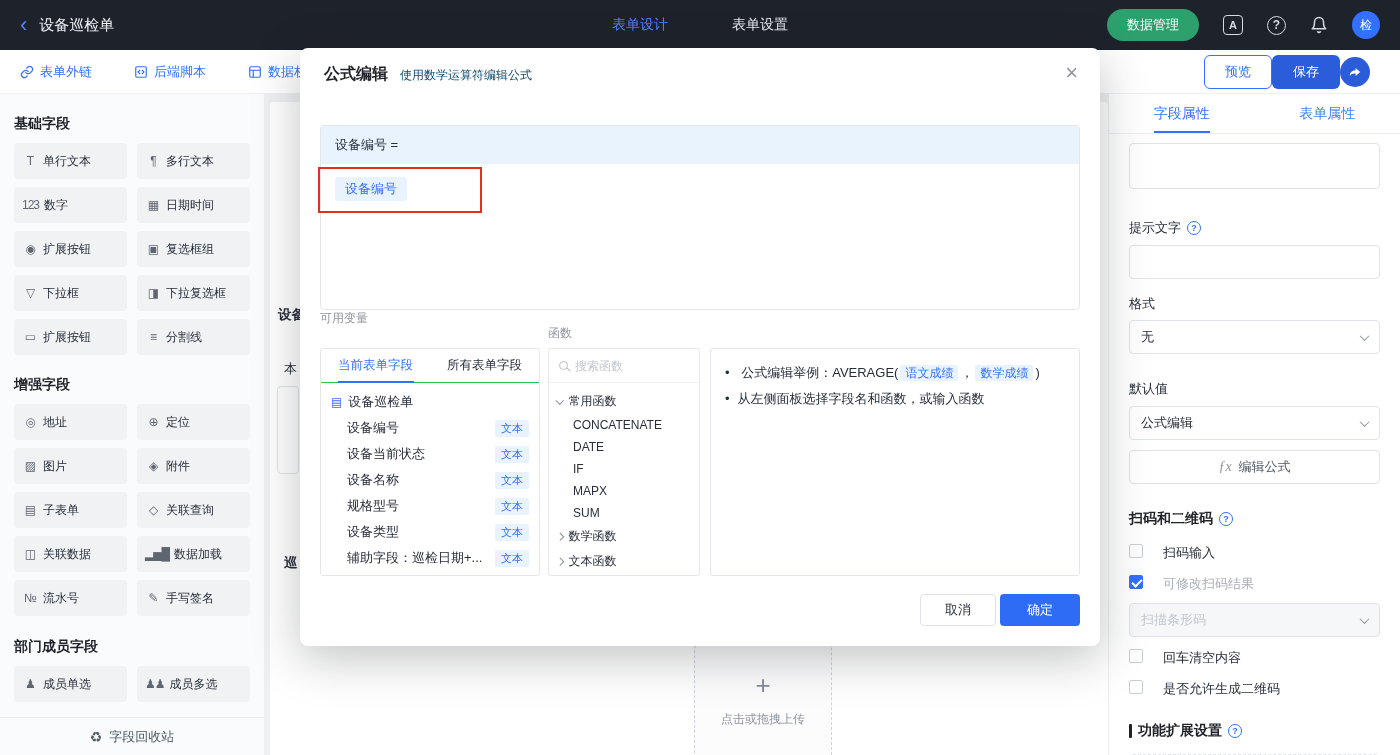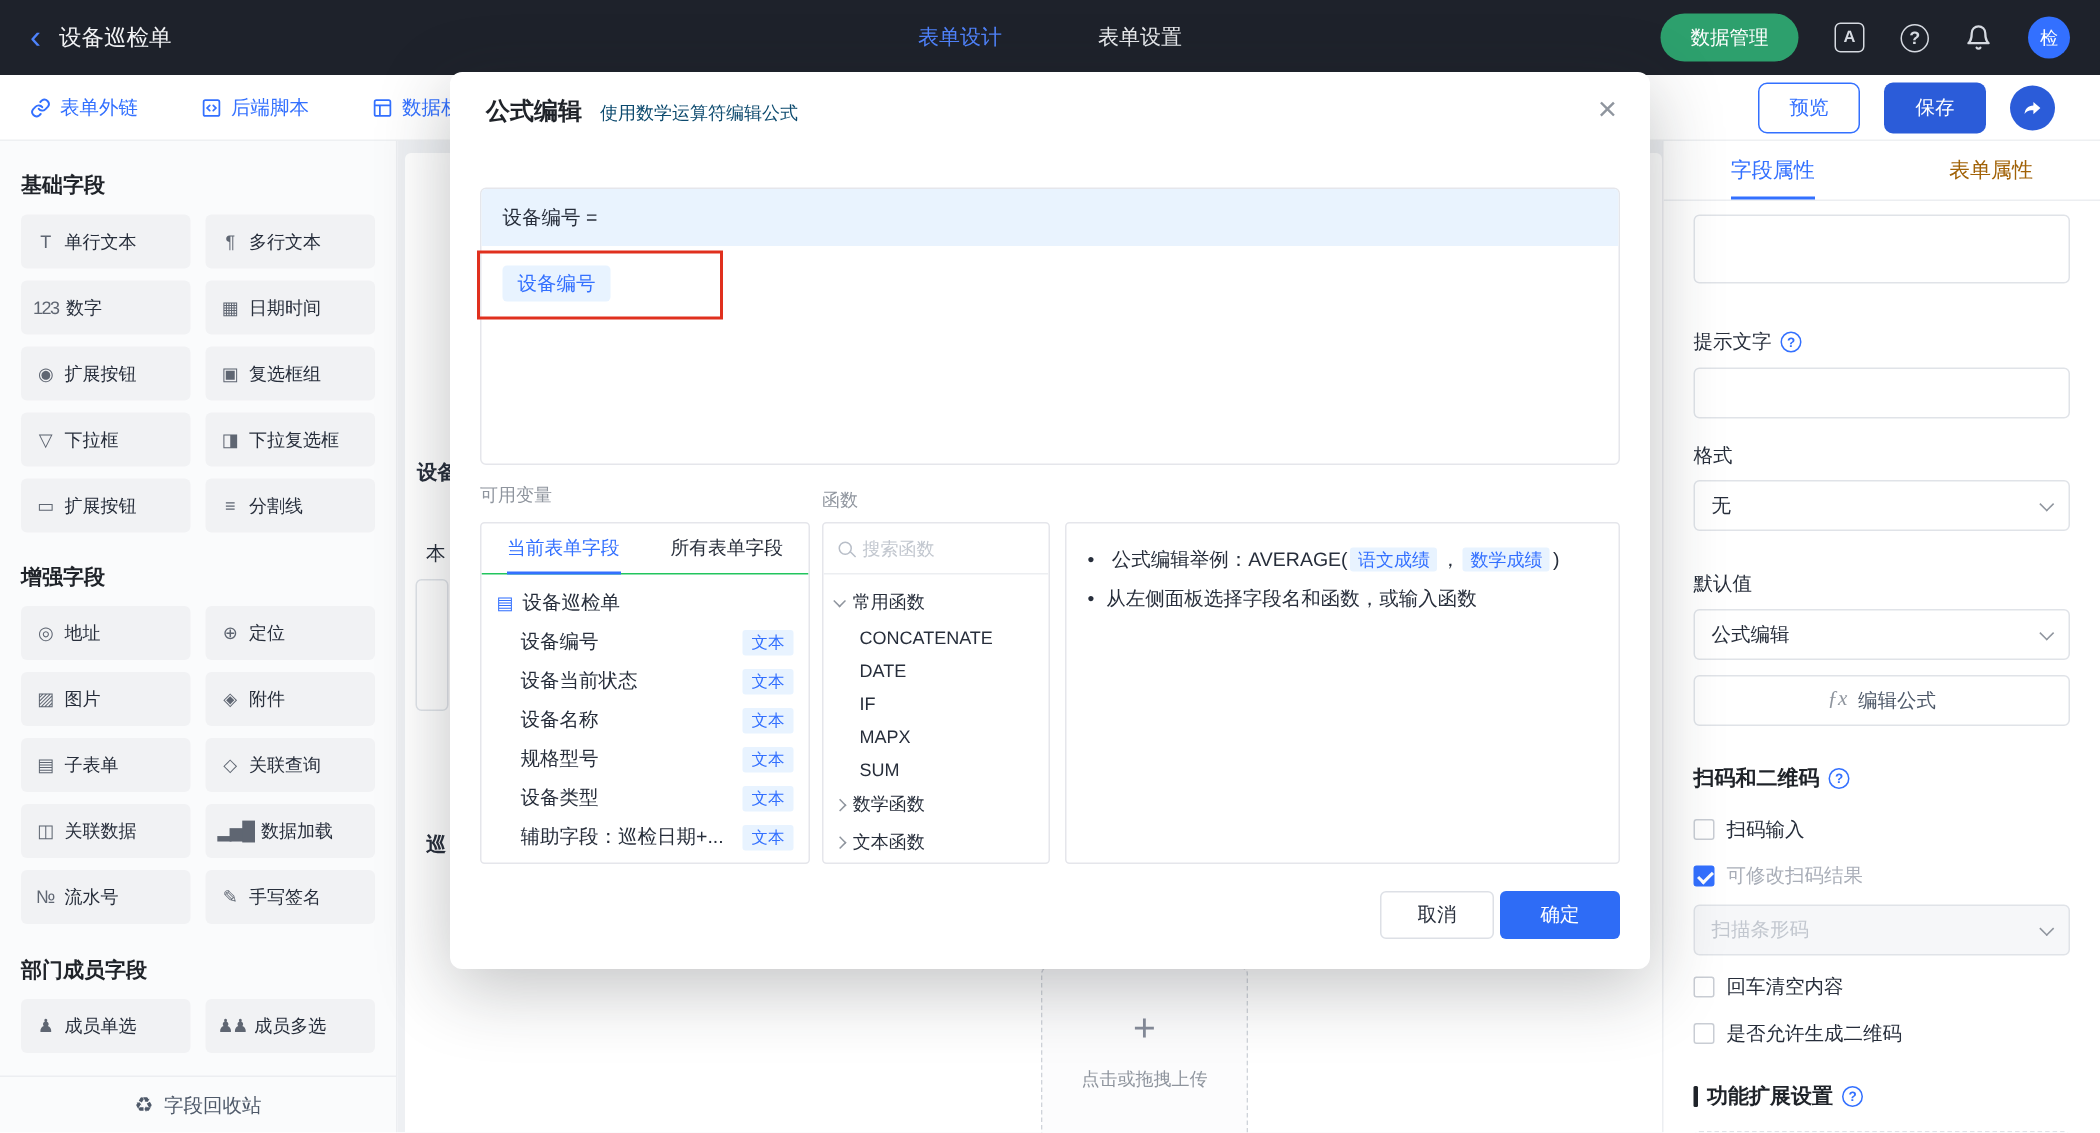--- a/index.html
+++ b/index.html
@@ -22,21 +22,21 @@
   .icon-qmark{width:19px;height:19px;border:1.6px solid #d6dae1;border-radius:50%;color:#d6dae1;
     font-size:12px;font-weight:bold;display:flex;align-items:center;justify-content:center;cursor:pointer}
   .bell{display:flex;align-items:center;cursor:pointer}
   .avatar{width:28px;height:28px;border-radius:50%;background:#3370ff;color:#fff;font-size:12px;
     display:flex;align-items:center;justify-content:center;cursor:pointer}
 
   
   .toolbar{position:absolute;top:50px;left:0;right:0;height:44px;background:#fff;
     border-bottom:1px solid #eef0f2;display:flex;align-items:center;padding:0 20px;z-index:4}
   .tool-link{display:flex;align-items:center;gap:6px;color:#3370ff;font-size:13px;margin-right:42px;cursor:pointer;white-space:nowrap}
-  .toolbar-right{margin-left:auto;display:flex;align-items:center;gap:16px;padding-right:10px}
+  .toolbar-right{margin-left:auto;display:flex;align-items:center;padding-right:10px}
   .btn-preview{border:1px solid #3370ff;color:#3370ff;background:#fff;font-size:13px;padding:7px 20px;border-radius:6px;cursor:pointer}
   .btn-save{background:#2b5cd9;color:#fff;font-size:13px;padding:8px 21px;border-radius:6px;border:none;cursor:pointer}
   .btn-share{width:30px;height:30px;border-radius:50%;background:#2b5cd9;border:none;display:flex;
     align-items:center;justify-content:center;cursor:pointer}
 
   
   .sidebar{position:absolute;top:94px;left:0;width:265px;bottom:0;background:#fafbfc;
     border-right:1px solid #eceef1;z-index:5;overflow:hidden}
   .sec-title{margin:21px 0 0 14px;font-size:14px;font-weight:bold;color:#1f2329}
   .sec-title.t2{margin-top:21px}.sec-title.t3{margin-top:22px}
@@ -58,21 +58,21 @@
   .upload{position:absolute;left:429px;top:551px;width:138px;height:130px;border:1px dashed #cfd3da;
     border-radius:4px;background:#fcfcfd;display:flex;flex-direction:column;align-items:center;
     padding-top:26px;color:#8f959e;cursor:pointer}
   .upload .plus{font-size:26px;line-height:1;color:#868c9a}
   .upload .utext{font-size:12px;margin-top:13px}
 
   
   .rpanel{position:absolute;top:94px;right:0;width:292px;bottom:0;background:#fff;
     border-left:1px solid #eceef1;z-index:5;overflow:hidden}
   .rp-tabs{display:flex;height:40px;border-bottom:1px solid #eceef1}
-  .rp-tab{flex:1;display:flex;align-items:center;justify-content:center;font-size:14px;color:#a16207;cursor:pointer;position:relative}
+  .rp-tab{flex:1;display:flex;align-items:center;justify-content:center;font-size:14px;color:#3b82f6;cursor:pointer;position:relative}
   .rp-tab.active{color:#3370ff}
   .rp-tab.active::after{content:"";position:absolute;bottom:0;left:50%;transform:translateX(-50%);
     width:56px;height:2px;background:#3370ff}
   .rp-body{padding:0 20px;position:relative}
   .rp-box{margin-top:9px;height:46px;border:1px solid #e0e3e8;border-radius:4px;background:#fff;width:100%}
   .rp-label{margin-top:30px;font-size:13px;color:#272e3b;display:flex;align-items:center;gap:6px}
   .rp-label.small{margin-top:16px}
   .rp-label.mid{margin-top:26px}
   .q-blue{width:14px;height:14px;border:1px solid #3370ff;border-radius:50%;color:#3370ff;font-size:9px;
     font-weight:bold;display:inline-flex;align-items:center;justify-content:center;flex:none}
@@ -85,21 +85,21 @@
   .chev{width:7px;height:7px;border-right:1.5px solid #8f959e;border-bottom:1.5px solid #8f959e;display:inline-block;flex:none}
   .chev.down{transform:rotate(45deg) translate(-1px,-1px)}
   .chev.right{transform:rotate(-45deg)}
   .chev.sm{width:5.5px;height:5.5px;border-width:1.3px}
   .btn-fx{margin-top:10px;height:34px;width:100%;border:1px solid #e0e3e8;border-radius:4px;background:#fff;
     display:flex;align-items:center;justify-content:center;gap:7px;font-size:13px;color:#4e5969;cursor:pointer}
   .fxg{font-style:italic;font-family:"Liberation Serif","DejaVu Serif",serif;color:#8f959e;font-size:14px}
   .rp-sec{margin-top:26px;display:flex;align-items:center;gap:6px;font-size:14px;font-weight:bold;color:#1f2329}
   .rp-sec.t2{margin-top:24px}
   .sec-bar{width:3px;height:14px;background:#1f2329;border-radius:1px;flex:none}
-  .cbrow{display:flex;align-items:center;gap:8px;font-size:13px;color:#272e3b;cursor:pointer}
+  .cbrow{display:flex;align-items:flex-start;gap:20px;font-size:13px;color:#272e3b;cursor:pointer}
   .cbrow.m16{margin-top:16px}.cbrow.m12{margin-top:12px}.cbrow.m13{margin-top:13px}
   .cb{width:14px;height:14px;border:1px solid #c9cdd4;border-radius:2px;background:#fff;flex:none;position:relative}
   .cb.checked{background:#3370ff;border-color:#3370ff}
   .cb.checked::after{content:"";position:absolute;left:4px;top:1px;width:4px;height:8px;
     border:solid #fff;border-width:0 2px 2px 0;transform:rotate(45deg)}
   .cbrow.dim span.cblabel{color:#a9aeb8}
   .btn-add{margin-top:14px;height:36px;width:100%;border:1px dashed #dfe3e8;border-radius:4px;background:#fff;
     display:flex;align-items:center;justify-content:center;font-size:13px;color:#4e5969;cursor:pointer}
 
   
@@ -111,21 +111,21 @@
   .m-sub{font-size:12px;color:#0c4a6e}
   .formula-box{position:absolute;left:20px;top:77px;width:760px;height:185px;border:1px solid #e5e6eb;border-radius:4px}
   .formula-target{height:38px;background:#e9f3fe;display:flex;align-items:center;padding:15px 14px;
     font-size:13px;color:#272e3b;border-radius:3px 3px 0 0}
   .formula-content{position:relative;height:145px;cursor:text}
   .ftag{position:absolute;left:14px;top:13px;background:#e8f3ff;color:#3370ff;font-size:13px;
     padding:3px 10px;border-radius:3px;cursor:pointer}
   .annotation{position:absolute;left:-3px;top:41px;width:164px;height:46px;border:2px solid #e0301e;
     z-index:6;pointer-events:none}
   .m-label{position:absolute;font-size:12px;color:#8f959e}
-  .lv{left:20px;top:274px}.lf{left:248px;top:277px}
+  .lv{left:20px;top:262px}.lf{left:248px;top:277px}
   .panel{position:absolute;top:300px;height:228px;border:1px solid #e5e6eb;border-radius:3px;background:#fff;overflow:hidden}
   .p-vars{left:20px;width:220px}
   .p-funcs{left:248px;width:152px}
   .p-help{left:410px;width:370px;padding:11px 14px;font-size:13px;color:#272e3b;line-height:26px}
   .v-tabs{display:flex;height:34px;border-bottom:1px solid #22c55e}
   .v-tab{flex:1;display:flex;align-items:center;justify-content:center;font-size:12.5px;color:#272e3b;cursor:pointer;position:relative}
   .v-tab.active{color:#3370ff}
   .v-tab.active::after{content:"";position:absolute;bottom:-1px;left:50%;transform:translateX(-50%);
     width:76px;height:2px;background:#3370ff}
   .v-tree{padding:6px 0}

